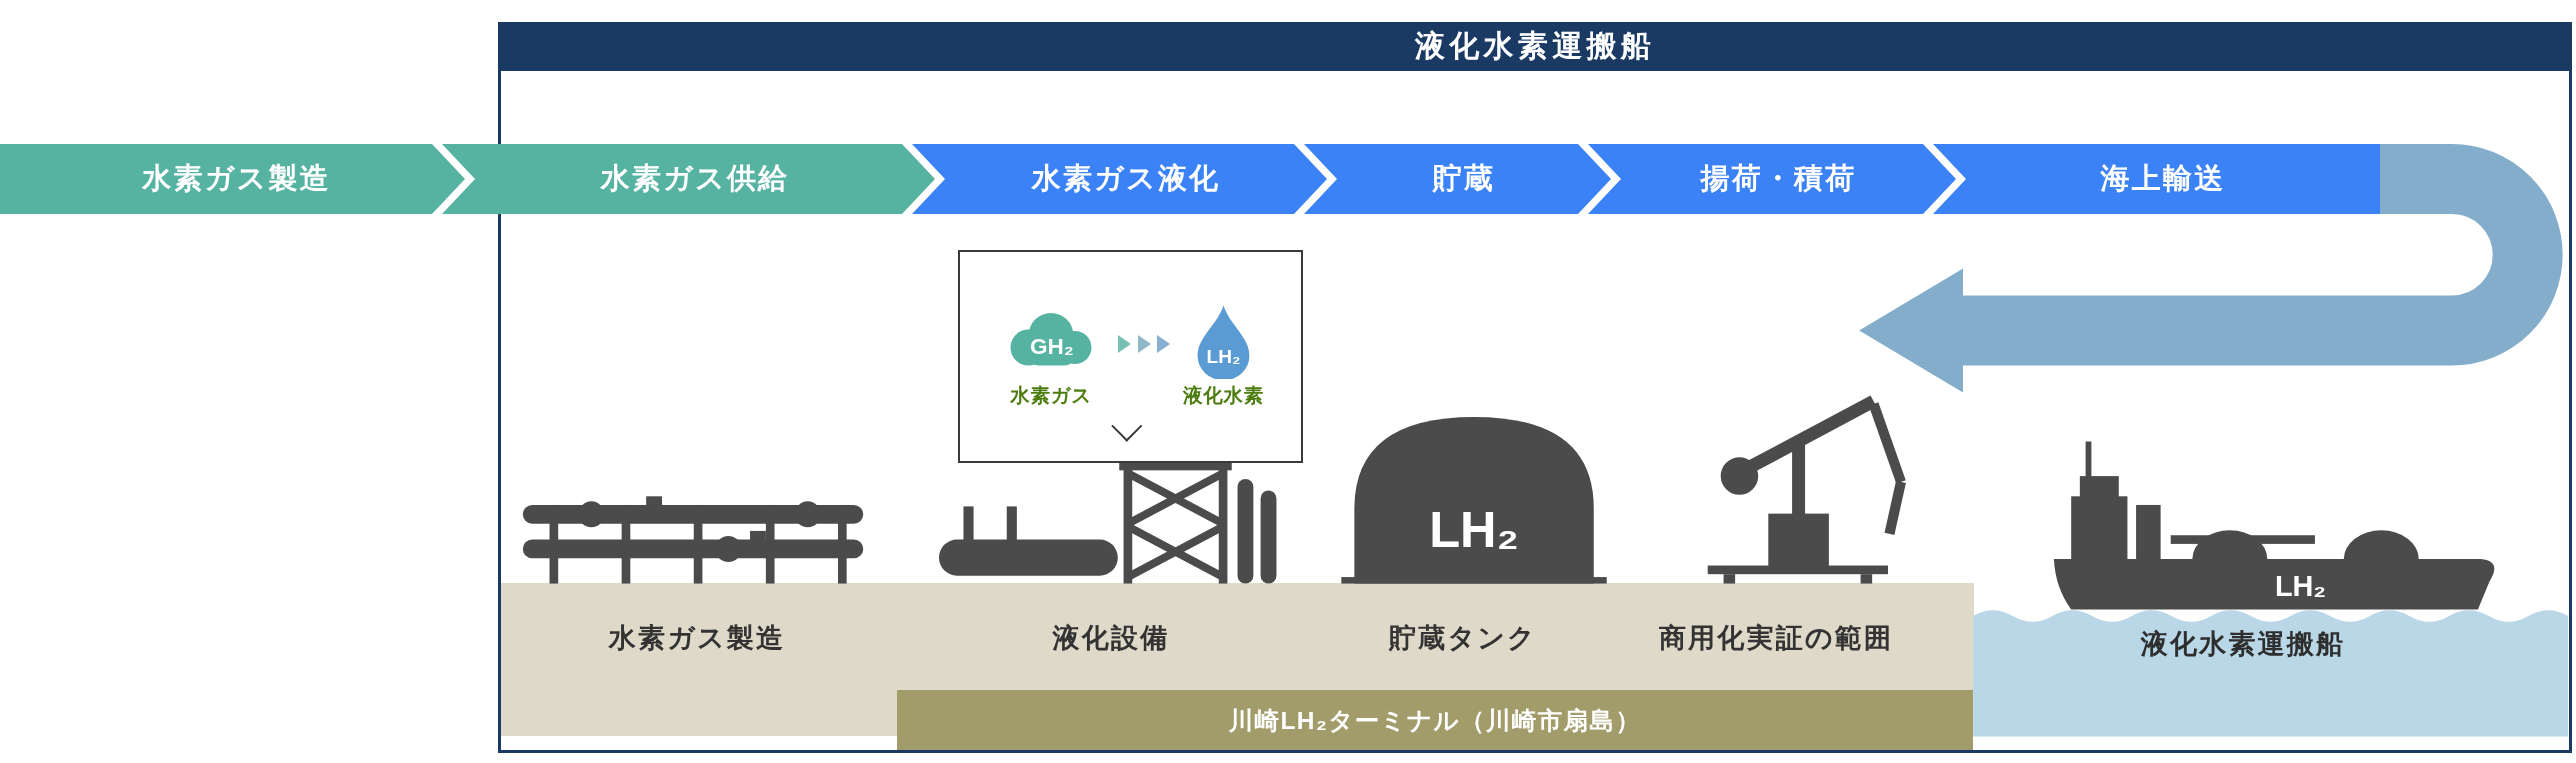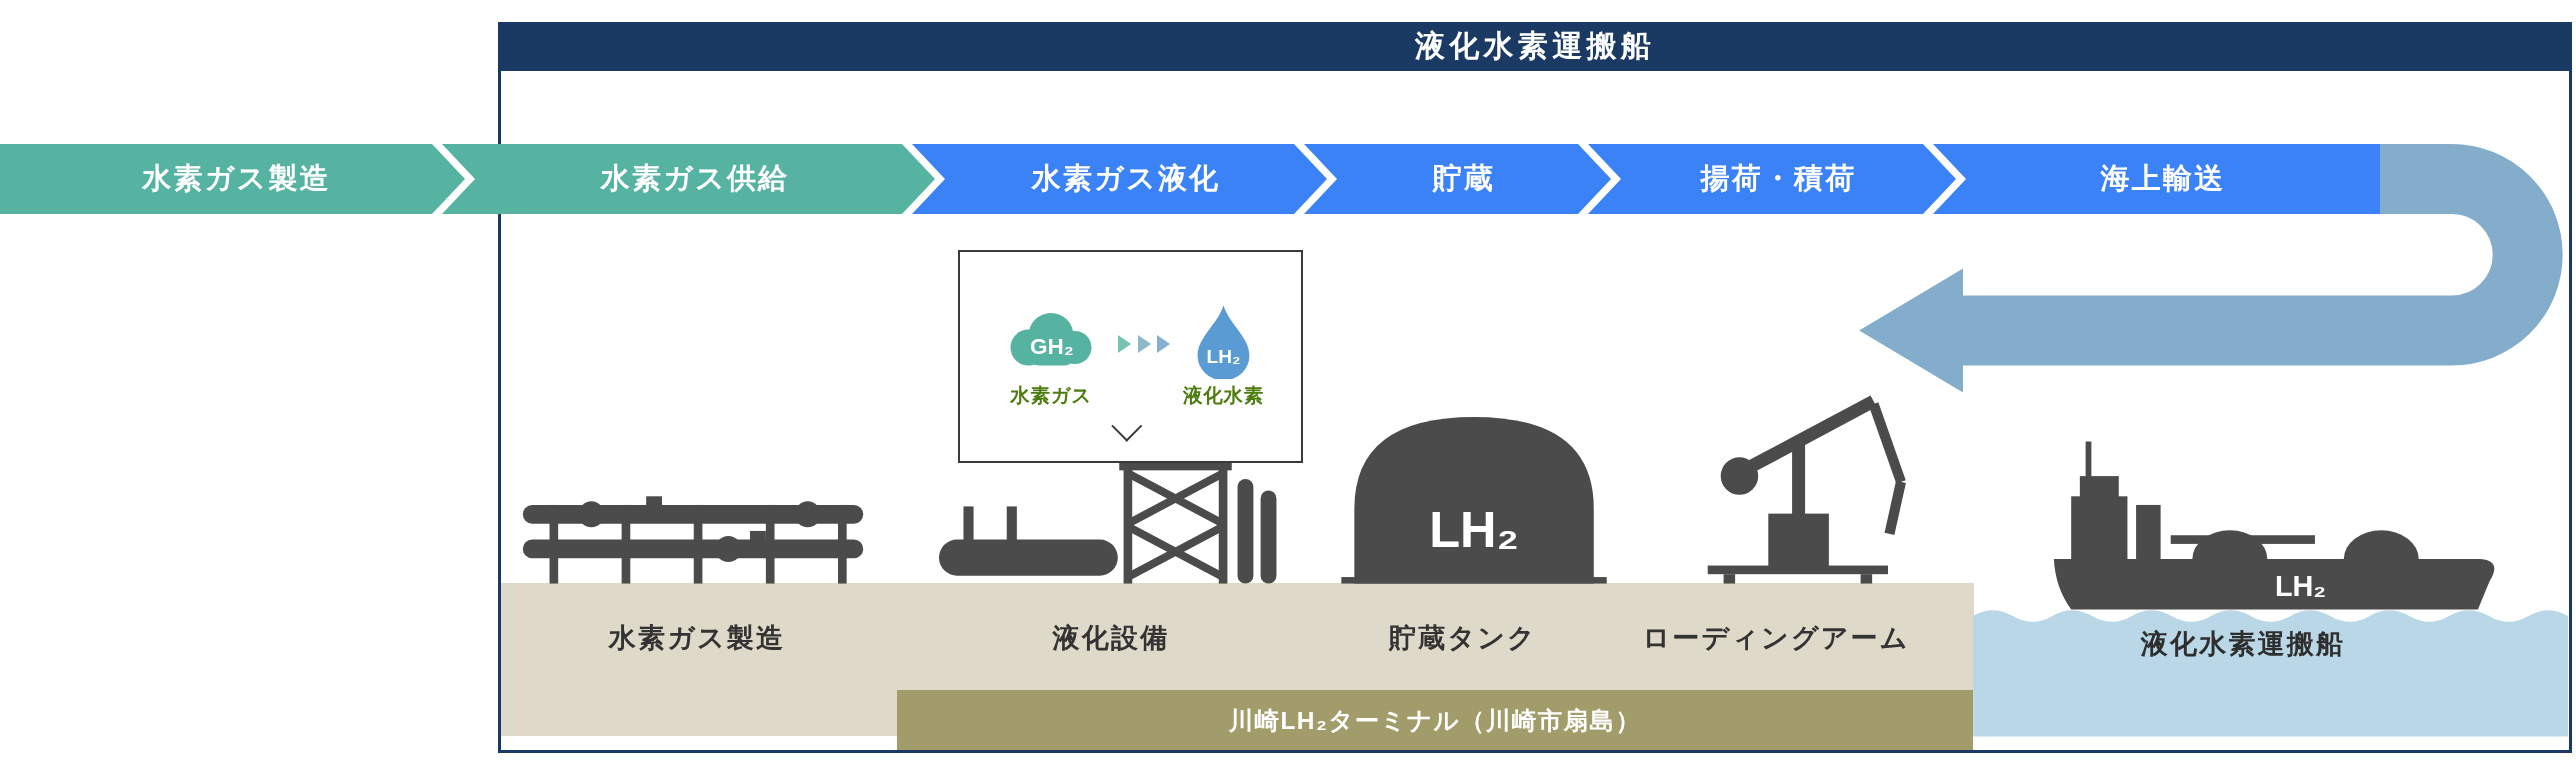--- a/index.html
+++ b/index.html
@@ -186,15 +186,15 @@
       <text x="50" y="86" text-anchor="middle" fill="#ffffff" font-size="28" font-weight="bold">LH₂</text>
     </svg>
     <div class="co-label">液化水素</div>
   </div>
 </div>
 <div class="callout-pointer"></div>
 
 <div class="fac-label fac-pipeline">水素ガス製造</div>
 <div class="fac-label fac-liquefaction">液化設備</div>
 <div class="fac-label fac-tank">貯蔵タンク</div>
-<div class="fac-label fac-arm">ローディングアーム</div>
+<div class="fac-label fac-arm">商用化実証の範囲</div>
 <div class="fac-label fac-ship">液化水素運搬船</div>
 
 
 </body></html>

